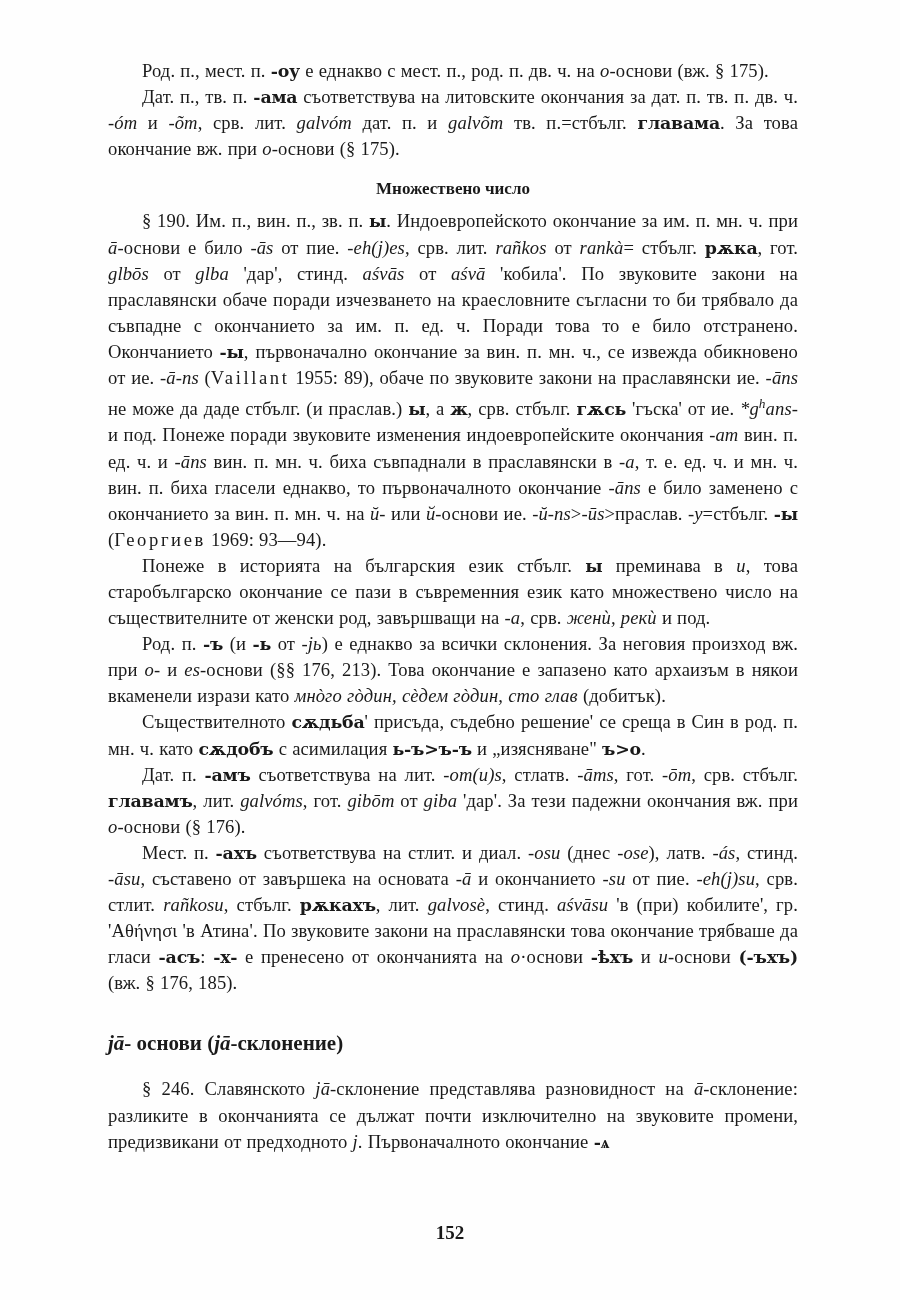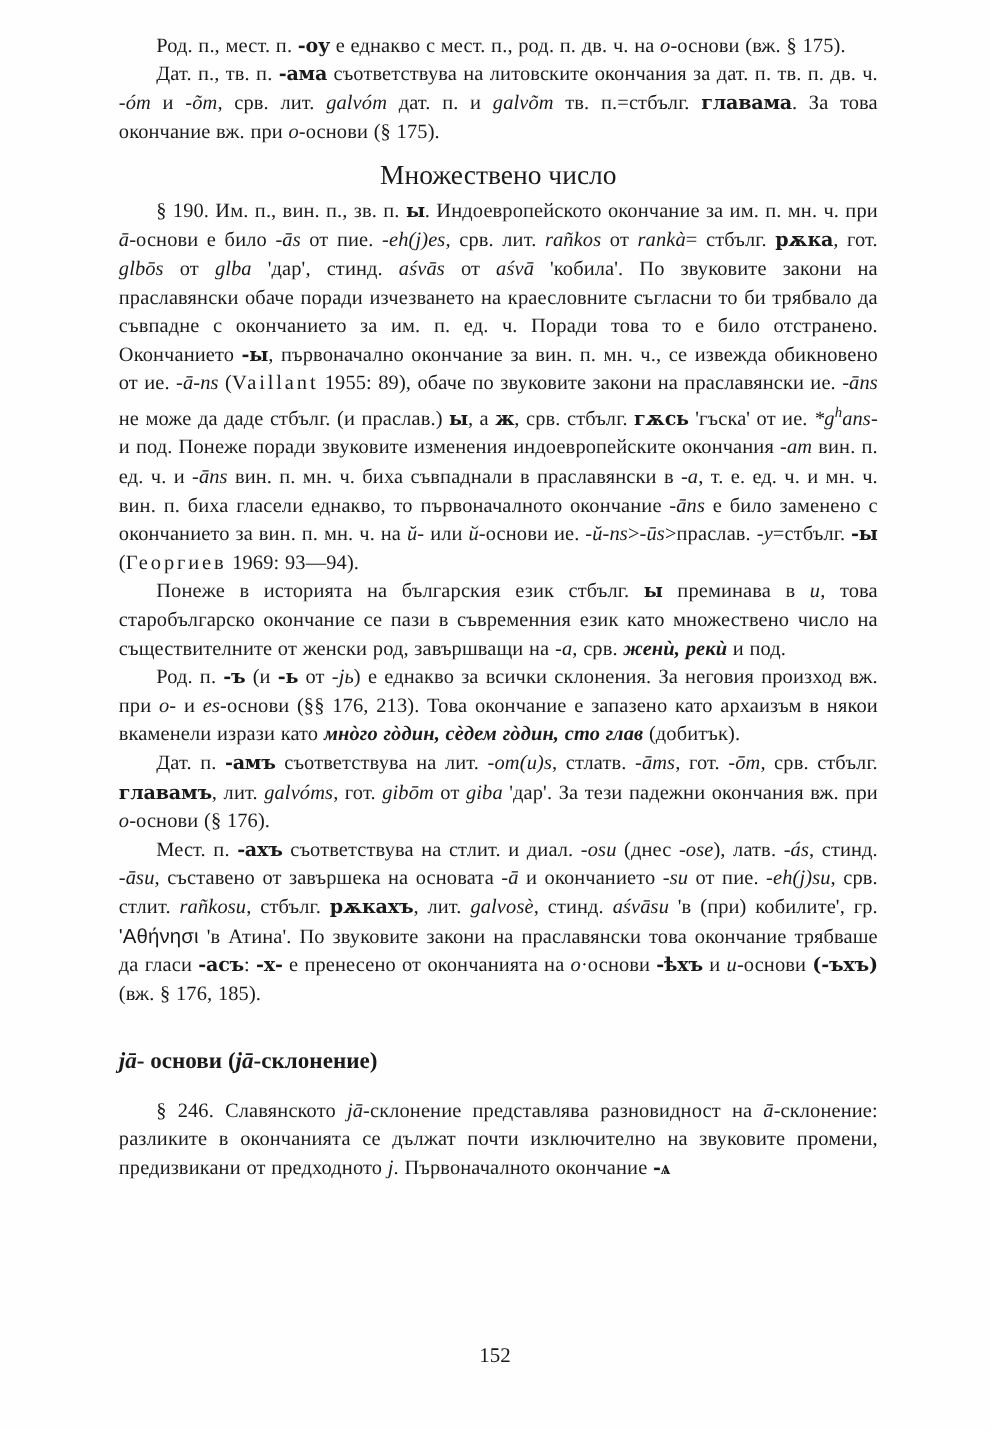--- a/index.html
+++ b/index.html
@@ -18,71 +18,71 @@
   #page {
     position: absolute;
     left: 0; top: 0;
     width: 900px;
     height: 1300px;
     background: #fefefe;
   }
   .textblock {
     position: absolute;
     left: 108px;
-    top: 29px;
+    top: 58px;
     width: 690px;
   }
   p.para {
     margin: 0;
     font-size: 18.6px;
     line-height: 26.1px;
     text-align: justify;
     text-indent: 34px;
     letter-spacing: 0.1px;
     word-spacing: 0.4px;
     -webkit-font-smoothing: none;
   }
   h2.sectionhead {
     margin: 14px 0 6px 0;
-    font-size: 25px;
+    font-size: 17px;
     line-height: 26.1px;
-    font-weight: normal;
+    font-weight: bold;
     text-align: center;
     text-indent: 0;
   }
   h2.subhead {
     margin: 34px 0 20px 0;
     font-size: 21px;
     line-height: 26px;
     font-weight: bold;
     text-indent: 0;
   }
   .it { font-style: italic; }
-  .bi { font-style: italic; font-weight: bold; }
+  .bi { font-style: italic; font-weight: normal; }
   .ocs {
     font-family: "DejaVu Serif", "Liberation Serif", serif;
     font-weight: bold;
     font-size: 17.4px;
     letter-spacing: -0.2px;
   }
   .sp { letter-spacing: 2.6px; }
   .sup {
     font-size: 0.72em;
     vertical-align: super;
     font-style: italic;
   }
-  .gr { font-family: Liberation Sans, sans-serif; }
+  .gr { font-family: Liberation Serif, serif; }
   .pagenum {
     position: absolute;
     left: 0;
     top: 1222px;
     width: 900px;
     text-align: center;
     font-size: 19px;
-    font-weight: normal;
+    font-weight: bold;
     font-family: "Liberation Serif", serif;
   }
 </style>
 </head>
 <body>
 
 <div id="page">
 
   <div class="textblock">
 
@@ -91,20 +91,21 @@
     <p class="para">Дат. п., тв. п. <span class="ocs">-ама</span> съответствува на литовските окончания за дат. п. тв. п. дв. ч. <span class="it">-óm</span> и <span class="it">-õm</span>, срв. лит. <span class="it">galvóm</span> дат. п. и <span class="it">galvõm</span> тв. п.=стбълг. <span class="ocs">главама</span>. За това окончание вж. при <span class="it">о</span>-основи (<span>§ 175</span>).</p>
 
     <h2 class="sectionhead">Множествено число</h2>
 
     <p class="para"><span>§ 190.</span> Им. п., вин. п., зв. п. <span class="ocs">ы</span>. Индоевропейското окончание за им. п. мн. ч. при <span class="it">ā</span>-основи е било <span class="it">-ās</span> от пие. <span class="it">-eh(j)es</span>, срв. лит. <span class="it">rañkos</span> от <span class="it">rankà</span>= стбълг. <span class="ocs">рѫка</span>, гот. <span class="it">glbōs</span> от <span class="it">glba</span> 'дар', стинд. <span class="it">aśvās</span> от <span class="it">aśvā</span> 'кобила'. По звуковите закони на праславянски обаче поради изчезването на краесловните съгласни то би трябвало да съвпадне с окончанието за им. п. ед. ч. Поради това то е било отстранено. Окончанието <span class="ocs">-ы</span>, първоначално окончание за вин. п. мн. ч., се извежда обикновено от ие. <span class="it">-ā-ns</span> (<span class="sp">Vaillant</span> <span>1955:</span> <span>89</span>), обаче по звуковите закони на праславянски ие. <span class="it">-āns</span> не може да даде стбълг. (и праслав.) <span class="ocs">ы</span>, а <span class="ocs">ж</span>, срв. стбълг. <span class="ocs">гѫсь</span> 'гъска' от ие. <span class="it">*g<span class="sup">h</span>ans-</span> и под. Понеже поради звуковите изменения индоевропейските окончания <span class="it">-am</span> вин. п. ед. ч. и <span class="it">-āns</span> вин. п. мн. ч. биха съвпаднали в праславянски в <span class="it">-a</span>, т. е. ед. ч. и мн. ч. вин. п. биха гласели еднакво, то първоначалното окончание <span class="it">-āns</span> е било заменено с окончанието за вин. п. мн. ч. на <span class="it">ŭ-</span> или <span class="it">й</span>-основи ие. <span class="it">-ŭ-ns</span>&gt;<span class="it">-ūs</span>&gt;праслав. <span class="it">-у</span>=стбълг. <span class="ocs">-ы</span> (<span class="sp">Георгиев</span> <span>1969: 93—94</span>).</p>
 
     <p class="para">Понеже в историята на българския език стбълг. <span class="ocs">ы</span> преминава в <span class="it">и</span>, това старобългарско окончание се пази в съвременния език като множествено число на съществителните от женски род, завършващи на <span class="it">-а</span>, срв. <span class="bi">женѝ, рекѝ</span> и под.</p>
 
     <p class="para">Род. п. <span class="ocs">-ъ</span> (и <span class="ocs">-ь</span> от <span class="it">-jь</span>) е еднакво за всички склонения. За неговия произход вж. при <span class="it">о</span>- и <span class="it">es</span>-основи (<span>§§ 176, 213</span>). Това окончание е запазено като архаизъм в някои вкаменели изрази като <span class="bi">мнòго гòдин, сèдем гòдин, сто глав</span> (добитък).</p>
 
+    <p class="para">Съществителното <span class="ocs">сѫдьба</span>' присъда, съдебно решение' се среща в Син в род. п. мн. ч. като <span class="ocs">сѫдобъ</span> с асимилация <span class="ocs">ь-ъ&gt;ъ-ъ</span> и „изясняване" <span class="ocs">ъ&gt;о</span>.</p>
 
     <p class="para">Дат. п. <span class="ocs">-амъ</span> съответствува на лит. <span class="it">-om(u)s</span>, стлатв. <span class="it">-āms</span>, гот. <span class="it">-ōm</span>, срв. стбълг. <span class="ocs">главамъ</span>, лит. <span class="it">galvóms</span>, гот. <span class="it">gibōm</span> от <span class="it">giba</span> 'дар'. За тези падежни окончания вж. при <span class="it">о</span>-основи (<span>§ 176</span>).</p>
 
 
     <p class="para">Мест. п. <span class="ocs">-ахъ</span> съответствува на стлит. и диал. <span class="it">-osu</span> (днес <span class="it">-ose</span>), латв. <span class="it">-ás</span>, стинд. <span class="it">-āsu</span>, съставено от завършека на основата <span class="it">-ā</span> и окончанието <span class="it">-su</span> от пие. <span class="it">-eh(j)su</span>, срв. стлит. <span class="it">rañkosu</span>, стбълг. <span class="ocs">рѫкахъ</span>, лит. <span class="it">galvosè</span>, стинд. <span class="it">aśvāsu</span> 'в (при) кобилите', гр. <span class="gr">'Αθήνησι</span> 'в Атина'. По звуковите закони на праславянски това окончание трябваше да гласи <span class="ocs">-асъ</span>: <span class="ocs">-х-</span> е пренесено от окончанията на <span class="it">о</span>·основи <span class="ocs">-ѣхъ</span> и <span class="it">и</span>-основи <span class="ocs">(-ъхъ)</span> (вж. <span>§ 176, 185</span>).</p>
 
     <h2 class="subhead"><span class="it">jā</span>- основи (<span class="it">jā</span>-склонение)</h2>
 
     <p class="para"><span>§ 246.</span> Славянското <span class="it">jā</span>-склонение представлява разновидност на <span class="it">ā</span>-склонение: разликите в окончанията се дължат почти изключително на звуковите промени, предизвикани от предходното <span class="it">j</span>. Първоначалното окончание <span class="ocs">-ѧ</span></p>
 

